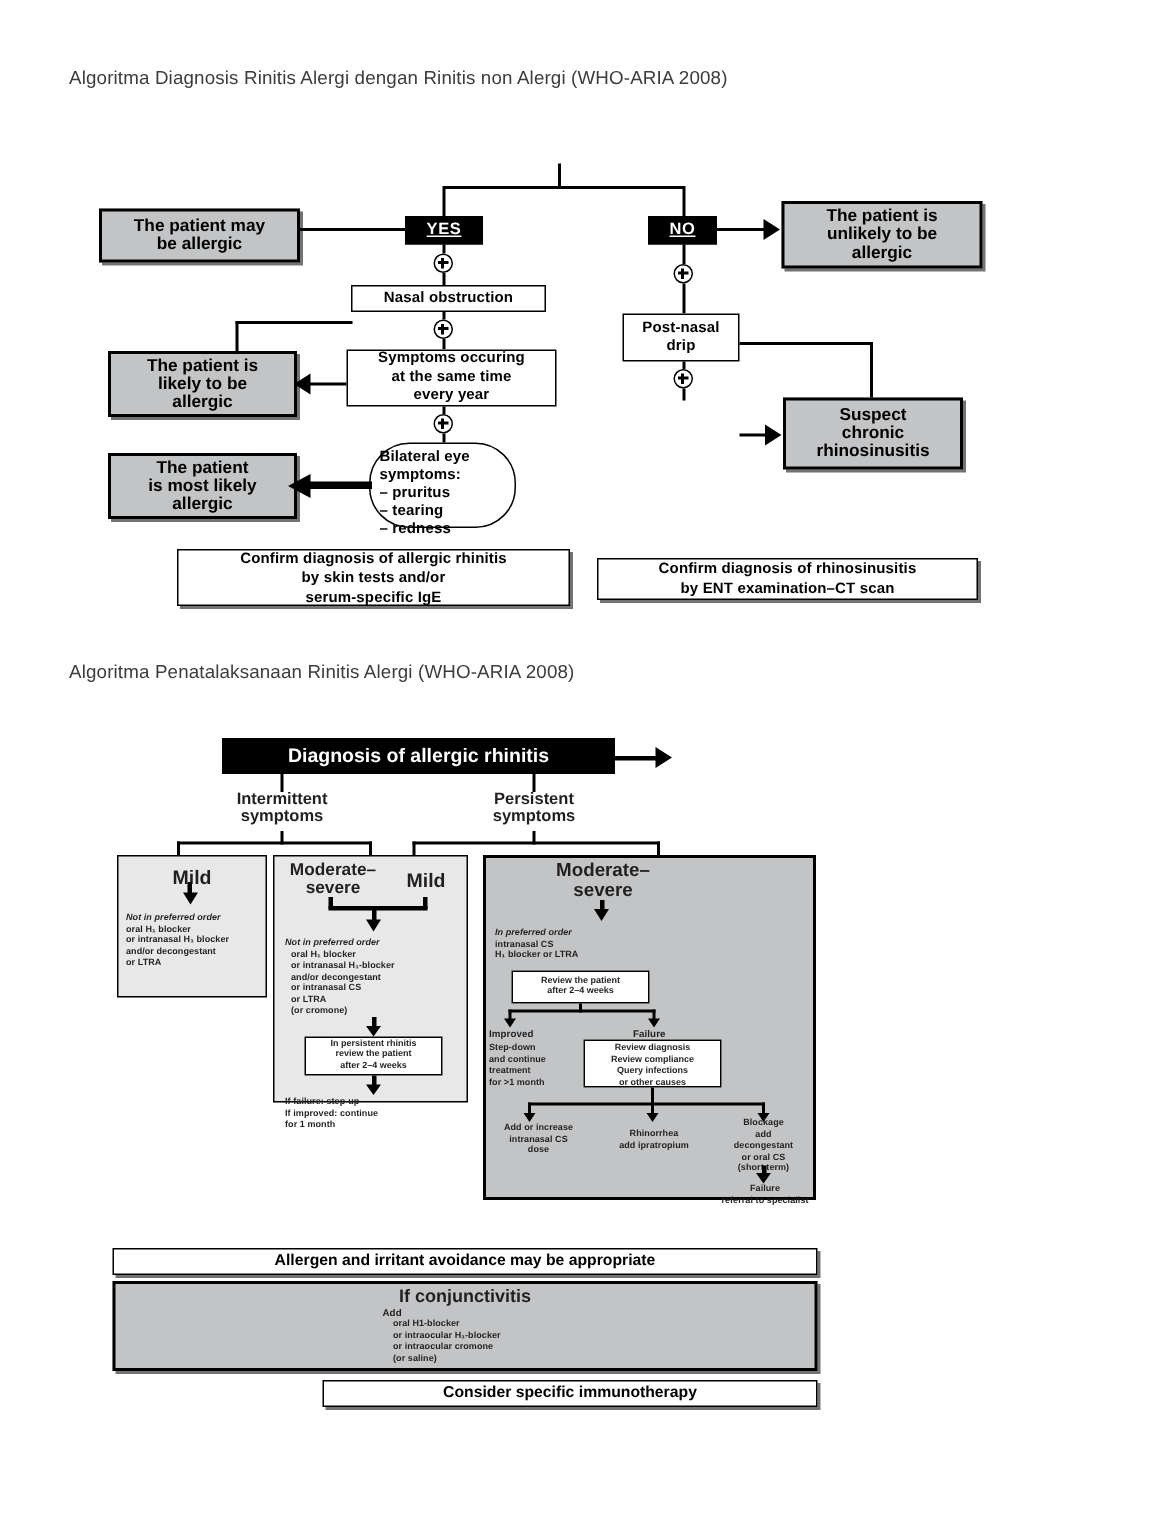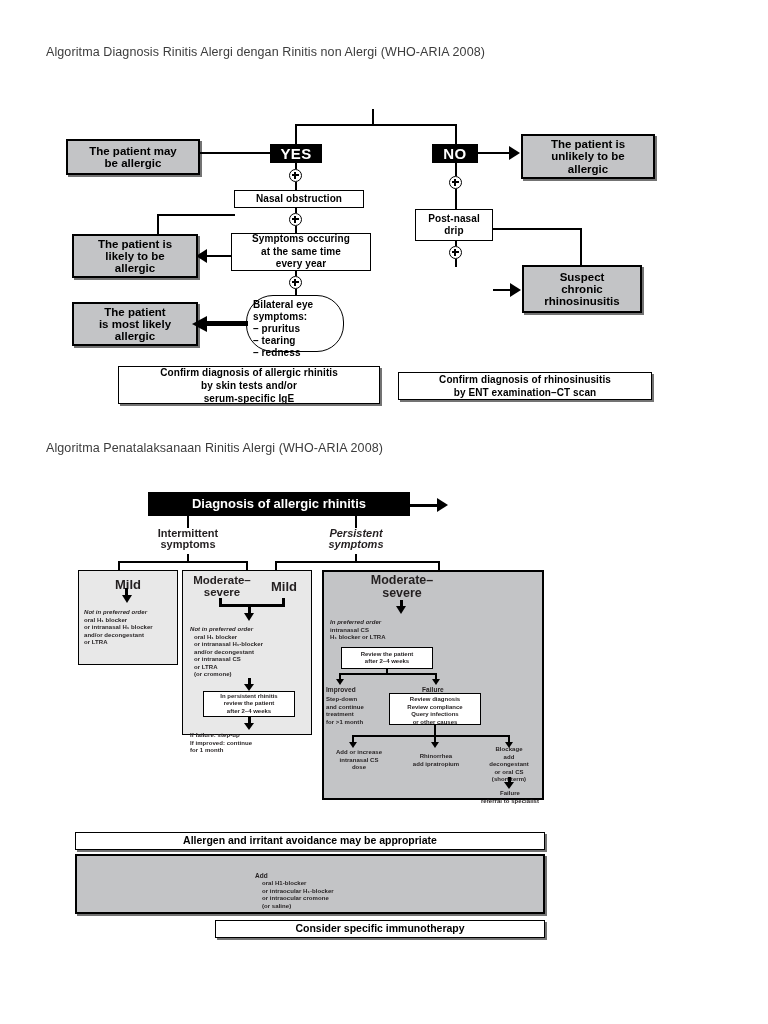--- a/index.html
+++ b/index.html
@@ -29,21 +29,21 @@
   
   .ar{position:absolute;width:0;height:0;}
   .ar-l{border-top:7px solid transparent;border-bottom:7px solid transparent;border-right:11px solid #000;}
   .ar-r{border-top:7px solid transparent;border-bottom:7px solid transparent;border-left:11px solid #000;}
   .ar-d{border-left:6px solid transparent;border-right:6px solid transparent;border-top:9px solid #000;}
   .ar-d-sm{border-left:4px solid transparent;border-right:4px solid transparent;border-top:6px solid #000;}
 
   
   #chart1{position:absolute;left:0;top:78px;width:768px;height:350px;}
   .c1-title{font-size:11.5px;letter-spacing:.2px;}
-  .c1-lbl{font-size:15px;letter-spacing:.4px;}
+  .c1-lbl{font-size:11px;letter-spacing:.4px;text-decoration:underline;}
   .c1-txt{font-size:10px;letter-spacing:.1px;}
   .c1-big{font-size:11.5px;}
 
   
   #chart2{position:absolute;left:0;top:470px;width:768px;height:480px;}
   .panel{position:absolute;box-sizing:border-box;}
   .pnl-gray{background:#c3c4c6;border:2px solid #000;}
   .pnl-light{background:#e8e8e8;border:1.5px solid #000;}
   .hd{position:absolute;font-weight:bold;text-align:center;line-height:1.02;}
   .mini{position:absolute;font-size:6px;font-weight:bold;line-height:1.25;letter-spacing:.05px;}
@@ -154,21 +154,21 @@
 
     <div class="bx bx-black" style="left:148px;top:22px;width:262px;height:24px;font-size:13px;">Diagnosis of allergic rhinitis</div>
     <div class="ln ln-h" style="left:410px;top:34px;width:30px;height:2.5px;"></div>
     <div class="ar ar-r" style="left:437px;top:28px;"></div>
 
     <div class="ln ln-v" style="left:187px;top:46px;height:12px;"></div>
     <div class="ln ln-v" style="left:355px;top:46px;height:12px;"></div>
 
     <div class="hd" style="left:142px;top:58px;width:92px;font-size:11px;white-space:pre-line;">Intermittent
 symptoms</div>
-    <div class="hd" style="left:310px;top:58px;width:92px;font-size:11px;white-space:pre-line;font-style:italic;">Persistent
+    <div class="hd" style="left:310px;top:58px;width:92px;font-size:11px;white-space:pre-line;">Persistent
 symptoms</div>
 
     <div class="ln ln-v" style="left:187px;top:84px;height:9px;"></div>
     <div class="ln ln-h" style="left:118px;top:91px;width:130px;"></div>
     <div class="ln ln-v" style="left:118px;top:91px;height:11px;"></div>
     <div class="ln ln-v" style="left:246px;top:91px;height:11px;"></div>
 
     <div class="ln ln-v" style="left:355px;top:84px;height:9px;"></div>
     <div class="ln ln-h" style="left:275px;top:91px;width:165px;"></div>
     <div class="ln ln-v" style="left:275px;top:91px;height:11px;"></div>
@@ -273,20 +273,21 @@
 (short term)</div>
 
     <div class="ln ln-v" style="left:508px;top:307px;height:7px;width:3px;"></div>
     <div class="ar ar-d" style="left:504px;top:312px;border-left-width:5px;border-right-width:5px;border-top-width:7px;"></div>
     <div class="mini" style="left:466px;top:320px;width:88px;text-align:center;white-space:pre-line;">Failure
 referral to specialist</div>
 
     <div class="bx bx-white-thin shadow" style="left:75px;top:362px;width:470px;height:18px;font-size:10.5px;">Allergen and irritant avoidance may be appropriate</div>
 
     <div class="panel pnl-gray shadow" style="left:75px;top:384px;width:470px;height:60px;"></div>
+    <div class="hd" style="left:180px;top:388px;width:260px;font-size:12px;">If conjunctivitis</div>
     <div class="mini" style="left:255px;top:402px;width:220px;">
       <div style="font-size:6.5px;">Add</div>
       <div style="padding-left:7px;">oral H1-blocker</div>
       <div style="padding-left:7px;">or intraocular H₁-blocker</div>
       <div style="padding-left:7px;">or intraocular cromone</div>
       <div style="padding-left:7px;">(or saline)</div>
     </div>
 
     <div class="bx bx-white-thin shadow" style="left:215px;top:450px;width:330px;height:18px;font-size:10.5px;">Consider specific immunotherapy</div>
   </div>

